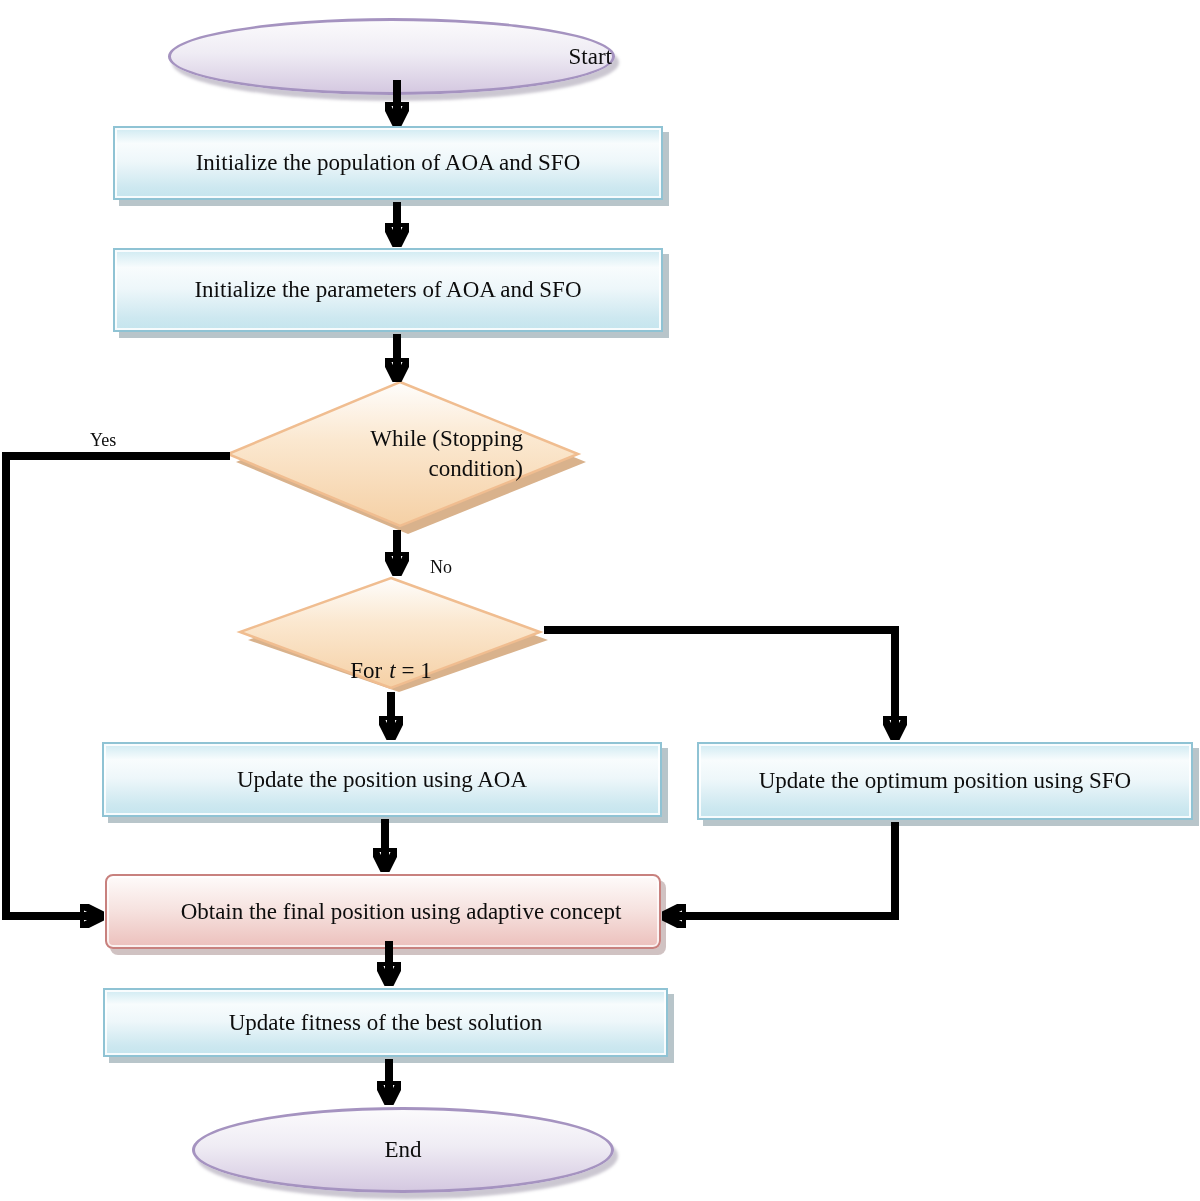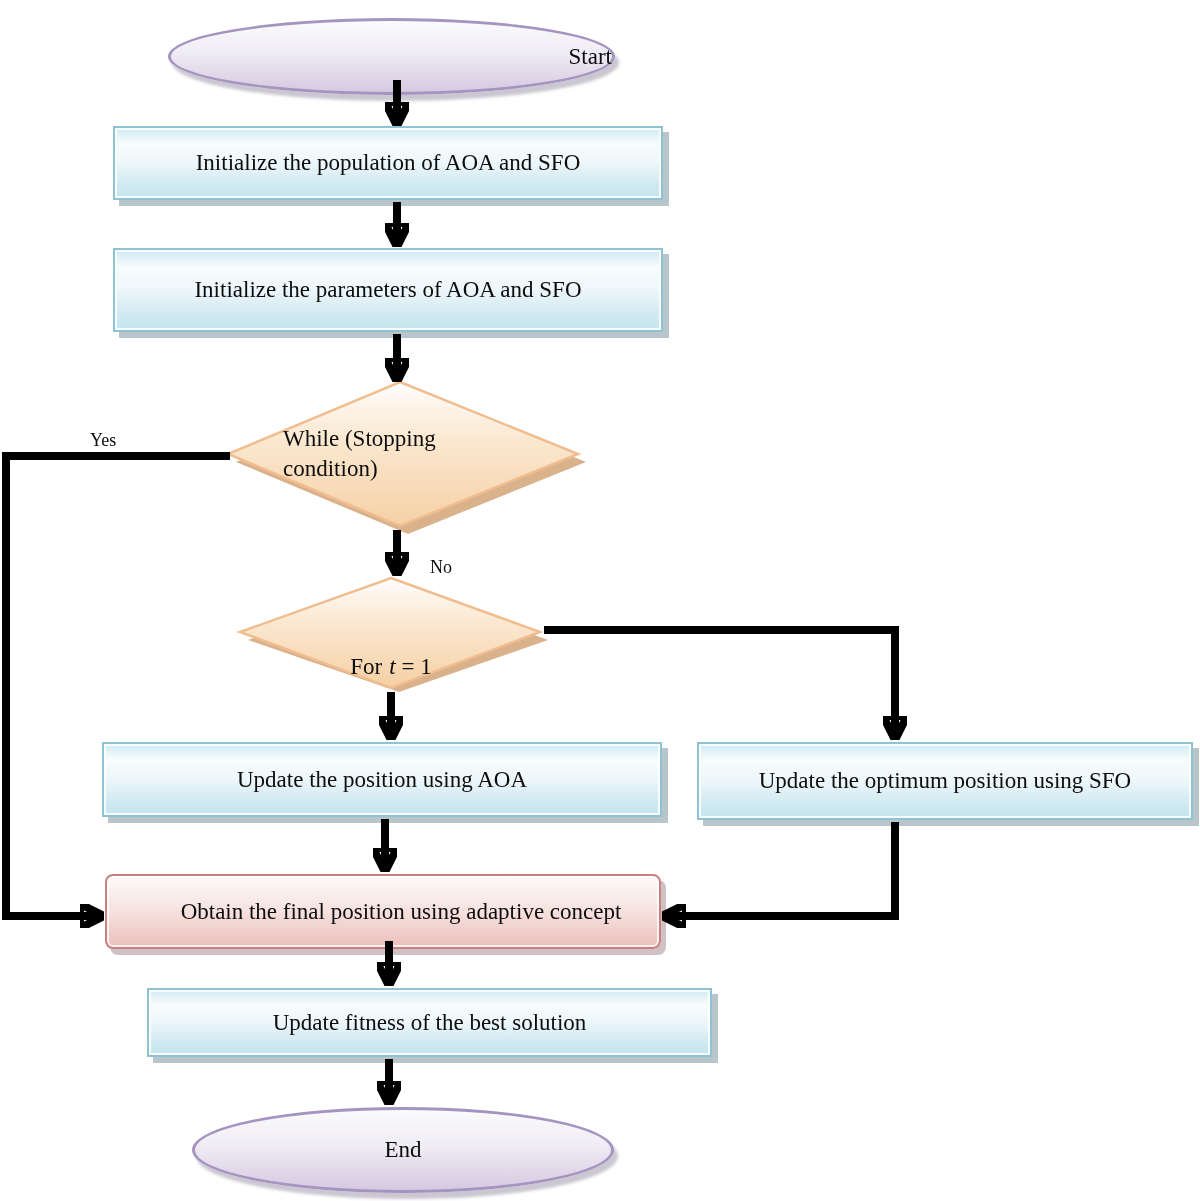--- a/index.html
+++ b/index.html
@@ -22,21 +22,21 @@
     box-shadow:5px 6px 0 rgba(150,120,120,0.45), inset 0 0 0 2px rgba(255,255,255,0.75);
   }
   
   .terminator{
     border:3px solid #a593c0;border-radius:50%;
     background:linear-gradient(180deg,#fbfafc 0%,#efecf4 45%,#d5c9e1 100%);
     box-shadow:4px 6px 3px rgba(125,115,140,0.40);
   }
   
   .dsvg{position:absolute;z-index:1;}
-  .dlabel{position:absolute;z-index:3;display:flex;flex-direction:column;align-items:flex-start;
+  .dlabel{position:absolute;z-index:3;display:flex;flex-direction:column;align-items:flex-end;
           justify-content:center;text-align:center;font-size:23px;line-height:1.32;}
   .dlabel-row{flex-direction:row;}
   .var{font-style:italic;margin:0 6px 0 7px;}
   .edge-label{position:absolute;z-index:3;font-size:18px;margin-top:28px;}
   .edges{position:absolute;left:0;top:0;z-index:2;pointer-events:none;}
   .edges path{stroke:#000000;stroke-width:8;fill:none;}
 </style>
 </head>
 <body>
 
@@ -85,21 +85,21 @@
   </div>
 
   <div class="node process" style="left:697px;top:742px;width:496px;height:78px;">
     <span>Update the optimum position using SFO</span>
   </div>
 
   <div class="node highlight" style="left:105px;top:874px;width:556px;height:75px;padding-left:36px;">
     <span>Obtain the final position using adaptive concept</span>
   </div>
 
-  <div class="node process" style="left:103px;top:988px;width:565px;height:69px;margin-left:44px;">
+  <div class="node process" style="left:103px;top:988px;width:565px;height:69px;">
     <span>Update fitness of the best solution</span>
   </div>
 
   <div class="node terminator" style="left:192px;top:1107px;width:422px;height:86px;">
     <span>End</span>
   </div>
 
   <div class="edge-label" style="left:90px;top:402px;">Yes</div>
   <div class="edge-label" style="left:430px;top:529px;">No</div>
 

